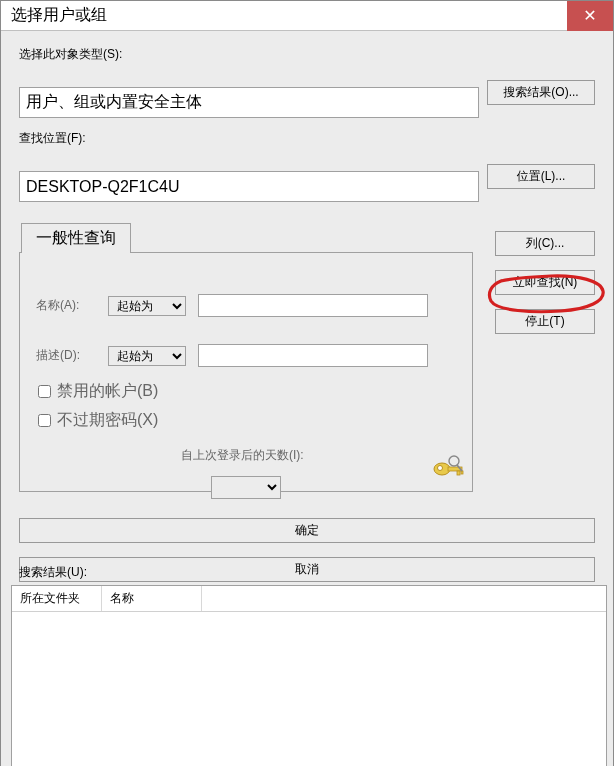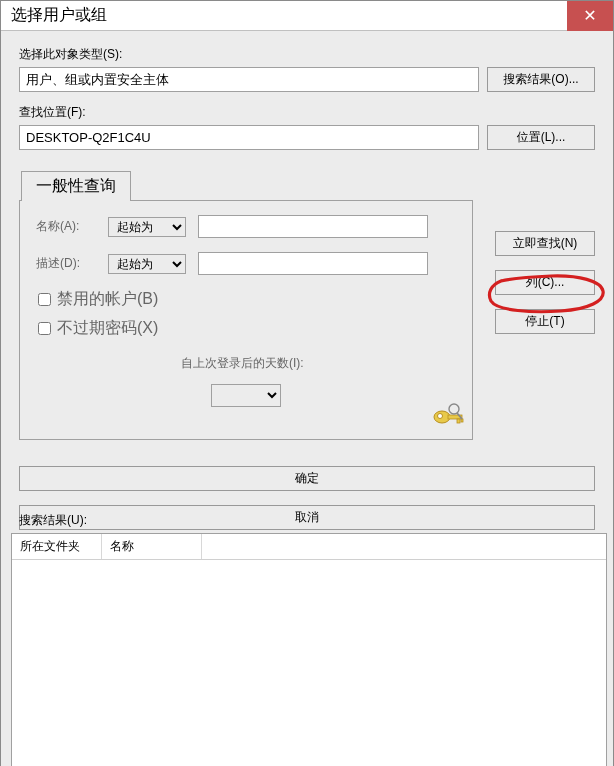--- a/index.html
+++ b/index.html
@@ -63,26 +63,27 @@
       align-items: center;
       gap: 8px;
     }
     .field-label {
       font-size: 12px;
       color: #000;
       margin-bottom: 4px;
       display: block;
     }
     .text-input {
-      height: 25px;
+      height: 31px;
       border: 1px solid #a0a0a0;
       background: #fff;
       padding: 0 6px;
-      font-size: 13px;
+      font-size: 16px;
       font-family: inherit;
+      margin-top: 20px;
     }
     .wide-input {
       flex: 1;
     }
     .win-button {
       height: 25px;
       min-width: 100px;
       background: #ececec;
       border: 1px solid #999;
       font-size: 12px;
@@ -119,20 +120,21 @@
       background: #ececec;
       height: 240px;
       position: relative;
       z-index: 1;
     }
     .query-row {
       display: flex;
       align-items: center;
       margin-bottom: 14px;
       gap: 12px;
+      margin-top: 27px;
     }
     .query-label {
       width: 60px;
       color: #666;
       font-size: 12px;
     }
     .combo {
       width: 78px;
       height: 20px;
       border: 1px solid #a0a0a0;
@@ -324,22 +326,22 @@
             <rect x="31" y="18" width="2" height="3" fill="#e8c94a" stroke="#b89020" stroke-width="0.8"></rect>
             <circle cx="24" cy="8" r="5" fill="none" stroke="#888" stroke-width="1.4"></circle>
             <line x1="27" y1="12" x2="32" y2="18" stroke="#888" stroke-width="1.8"></line>
           </svg>
         </div>
 
       </div>
     </div>
 
     <div class="side-buttons">
+      <button class="win-button">列(C)...</button>
       <button class="win-button">立即查找(N)</button>
-      <button class="win-button">列(C)...</button>
       <button class="win-button">停止(T)</button>
     </div>
 
     <svg class="highlight-circle" viewBox="0 0 126 44">
       <path d="M 18 10 C 8 14, 4 22, 8 30 C 14 40, 50 42, 78 40 C 106 38, 122 30, 120 20 C 118 10, 96 4, 68 5 C 44 6, 26 8, 18 10" fill="none" stroke="#d42020" stroke-width="3.2" stroke-linecap="round"></path>
     </svg>
 
     <div class="bottom-buttons">
       <button class="win-button" style="min-width:82px">确定</button>
       <button class="win-button" style="min-width:82px">取消</button>

